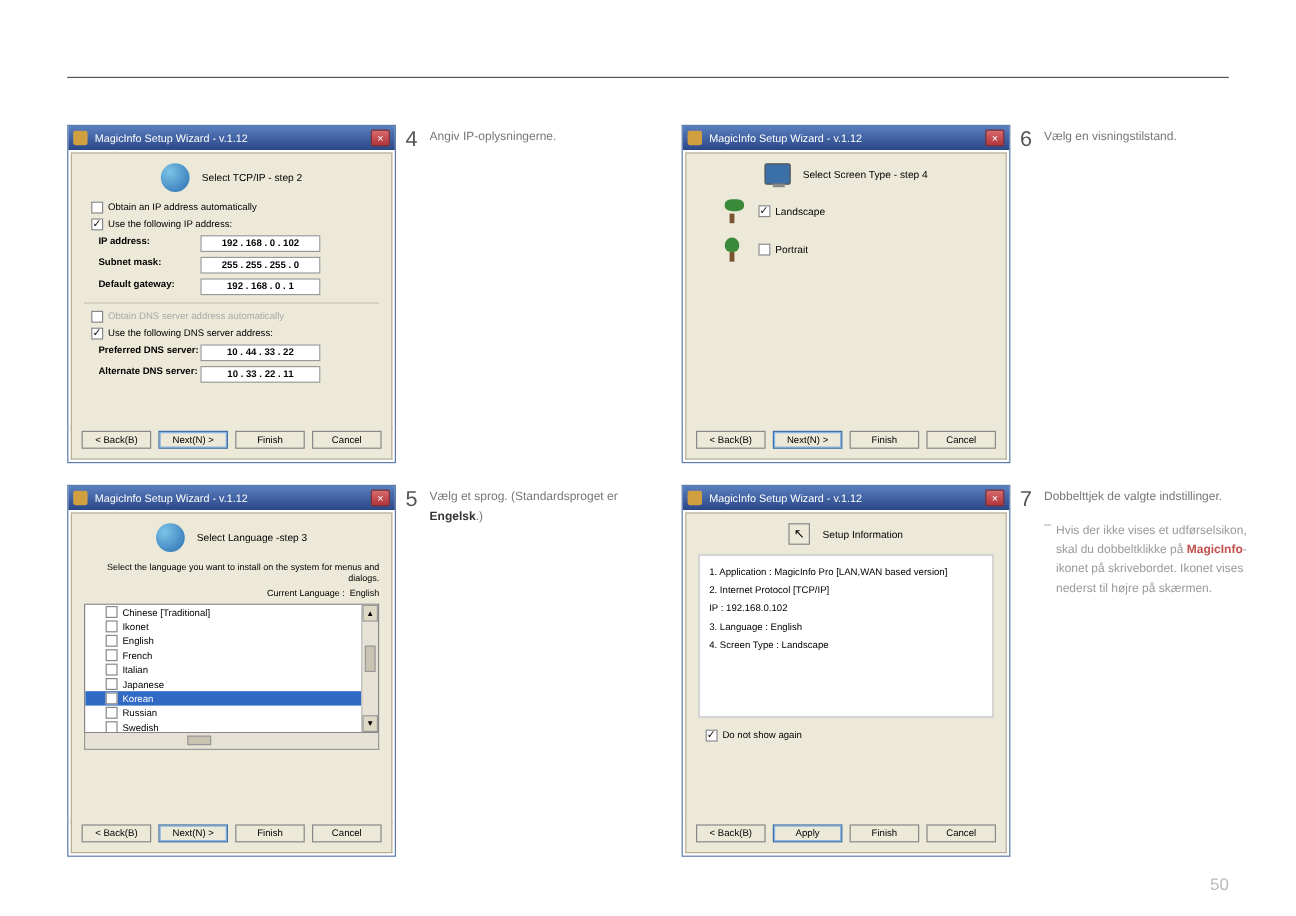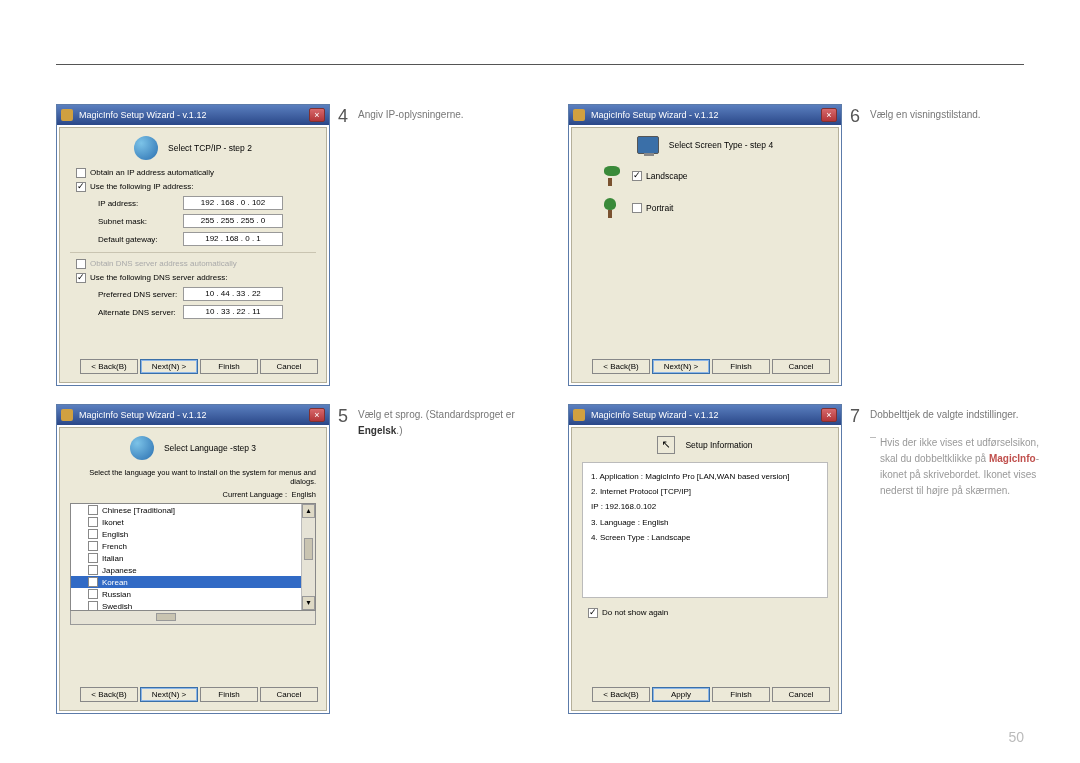--- a/index.html
+++ b/index.html
@@ -94,30 +94,30 @@
   .section-head .monitor {
     width:22px;height:18px;background:#3a6fa8;border:1px solid #555;border-radius:2px;display:inline-block;position:relative;
   }
   .section-head .monitor::after{content:'';position:absolute;bottom:-3px;left:6px;width:10px;height:3px;background:#888;}
   .section-head .pointer{width:18px;height:18px;border:1px solid #888;display:inline-block;position:relative;}
   .section-head .pointer::before{content:'↖';position:absolute;left:3px;top:1px;font-size:11px;color:#000;}
   .section-head .title { font-size:8.5px; }
 
   .chk { display:inline-block; width:10px; height:10px; border:1px solid #888; background:#fff; margin-right:4px; vertical-align:middle; position:relative;}
   .chk.on::after{content:'✓';position:absolute;left:0;top:-2px;font-size:9px;color:#000;}
-  .field-row { display:flex; align-items:center; margin:4px 0 4px 28px; font-size:8px;}
+  .field-row { display:flex; margin:4px 0 4px 12px; font-size:8px;font-weight:bold;}
   .field-row .lbl{ width:85px; }
   .field-row .val { border:1px solid #999; background:#fff; height:14px; width:100px; text-align:center; font-size:8px; line-height:12px;}
   .subhead { font-size:8px; margin:4px 0 2px 6px; }
   .subhead.grey { color:#aaa; }
   hr.sep{ border:none; border-top:1px solid #c9c4b1; margin:6px 0;}
   .btnbar {
     display:flex;
     justify-content:space-between;
-    padding:4px 8px 8px 20px;
+    padding:4px 8px 8px 8px;
     background:#ece9d8;
     margin: -6px 2px 2px 2px;
     border:1px solid #b5b09a;
     border-top:none;
     align-items:flex-end;
   }
   .btn {
     border:1px solid #888;
     background:#ece9d8;
     font-size:8px;

